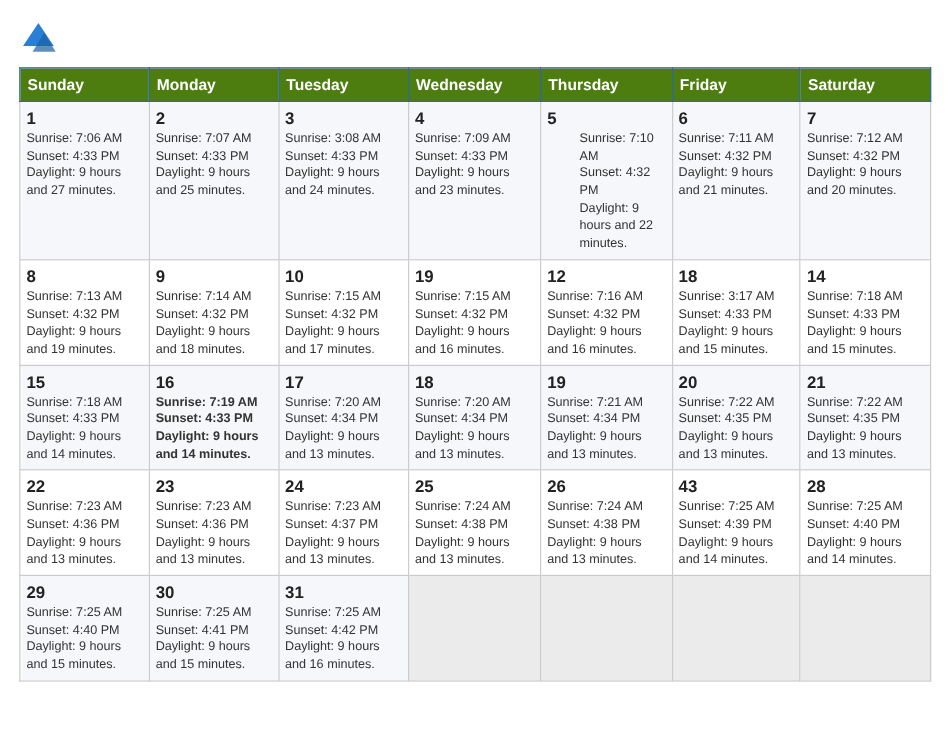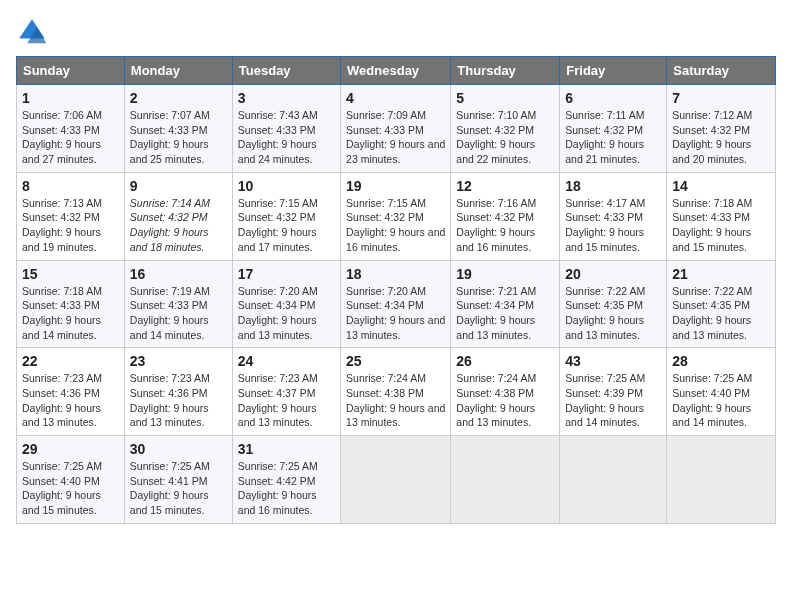--- a/index.html
+++ b/index.html
@@ -45,21 +45,21 @@
     .location {
       font-size: 14px;
       color: #444;
     }
     table {
       width: 100%;
       border-collapse: collapse;
       font-size: 11px;
     }
     thead tr th {
-      background: #737373;
+      background: #4d7c0f;
       color: #fff;
       text-align: left;
       padding: 6px 6px;
       font-size: 13px;
       font-weight: bold;
       border: 1px solid #2a6aaa;
     }
     tbody tr td {
       border: 1px solid #ccc;
       vertical-align: top;
@@ -131,33 +131,33 @@
 Daylight: 9 hours and 27 minutes.</div>
         </td>
         <td>
           <span class="day-num">2</span>
           <div class="day-info" style="white-space: pre-line;">Sunrise: 7:07 AM
 Sunset: 4:33 PM
 Daylight: 9 hours and 25 minutes.</div>
         </td>
         <td>
           <span class="day-num">3</span>
-          <div class="day-info" style="white-space: pre-line;">Sunrise: 7:43 AM
+          <div class="day-info" style="white-space: pre-line;">Sunrise: 3:08 AM
 Sunset: 4:33 PM
 Daylight: 9 hours and 24 minutes.</div>
         </td>
         <td>
           <span class="day-num">4</span>
           <div class="day-info" style="white-space: pre-line;">Sunrise: 7:09 AM
 Sunset: 4:33 PM
 Daylight: 9 hours and 23 minutes.</div>
         </td>
         <td>
           <span class="day-num">5</span>
-          <div class="day-info" style="white-space: pre-line;">Sunrise: 7:10 AM
+          <div class="day-info" style="white-space: pre-line; margin-left: 27px;">Sunrise: 7:10 AM
 Sunset: 4:32 PM
 Daylight: 9 hours and 22 minutes.</div>
         </td>
         <td>
           <span class="day-num">6</span>
           <div class="day-info" style="white-space: pre-line;">Sunrise: 7:11 AM
 Sunset: 4:32 PM
 Daylight: 9 hours and 21 minutes.</div>
         </td>
         <td>
@@ -169,21 +169,21 @@
       </tr>
       <tr>
         <td>
           <span class="day-num">8</span>
           <div class="day-info" style="white-space: pre-line;">Sunrise: 7:13 AM
 Sunset: 4:32 PM
 Daylight: 9 hours and 19 minutes.</div>
         </td>
         <td>
           <span class="day-num">9</span>
-          <div class="day-info" style="white-space: pre-line; font-style: italic;">Sunrise: 7:14 AM
+          <div class="day-info" style="white-space: pre-line;">Sunrise: 7:14 AM
 Sunset: 4:32 PM
 Daylight: 9 hours and 18 minutes.</div>
         </td>
         <td>
           <span class="day-num">10</span>
           <div class="day-info" style="white-space: pre-line;">Sunrise: 7:15 AM
 Sunset: 4:32 PM
 Daylight: 9 hours and 17 minutes.</div>
         </td>
         <td>
@@ -193,41 +193,41 @@
 Daylight: 9 hours and 16 minutes.</div>
         </td>
         <td>
           <span class="day-num">12</span>
           <div class="day-info" style="white-space: pre-line;">Sunrise: 7:16 AM
 Sunset: 4:32 PM
 Daylight: 9 hours and 16 minutes.</div>
         </td>
         <td>
           <span class="day-num">18</span>
-          <div class="day-info" style="white-space: pre-line;">Sunrise: 4:17 AM
+          <div class="day-info" style="white-space: pre-line;">Sunrise: 3:17 AM
 Sunset: 4:33 PM
 Daylight: 9 hours and 15 minutes.</div>
         </td>
         <td>
           <span class="day-num">14</span>
           <div class="day-info" style="white-space: pre-line;">Sunrise: 7:18 AM
 Sunset: 4:33 PM
 Daylight: 9 hours and 15 minutes.</div>
         </td>
       </tr>
       <tr>
         <td>
           <span class="day-num">15</span>
           <div class="day-info" style="white-space: pre-line;">Sunrise: 7:18 AM
 Sunset: 4:33 PM
 Daylight: 9 hours and 14 minutes.</div>
         </td>
         <td>
           <span class="day-num">16</span>
-          <div class="day-info" style="white-space: pre-line;">Sunrise: 7:19 AM
+          <div class="day-info" style="white-space: pre-line; font-weight: bold;">Sunrise: 7:19 AM
 Sunset: 4:33 PM
 Daylight: 9 hours and 14 minutes.</div>
         </td>
         <td>
           <span class="day-num">17</span>
           <div class="day-info" style="white-space: pre-line;">Sunrise: 7:20 AM
 Sunset: 4:34 PM
 Daylight: 9 hours and 13 minutes.</div>
         </td>
         <td>

